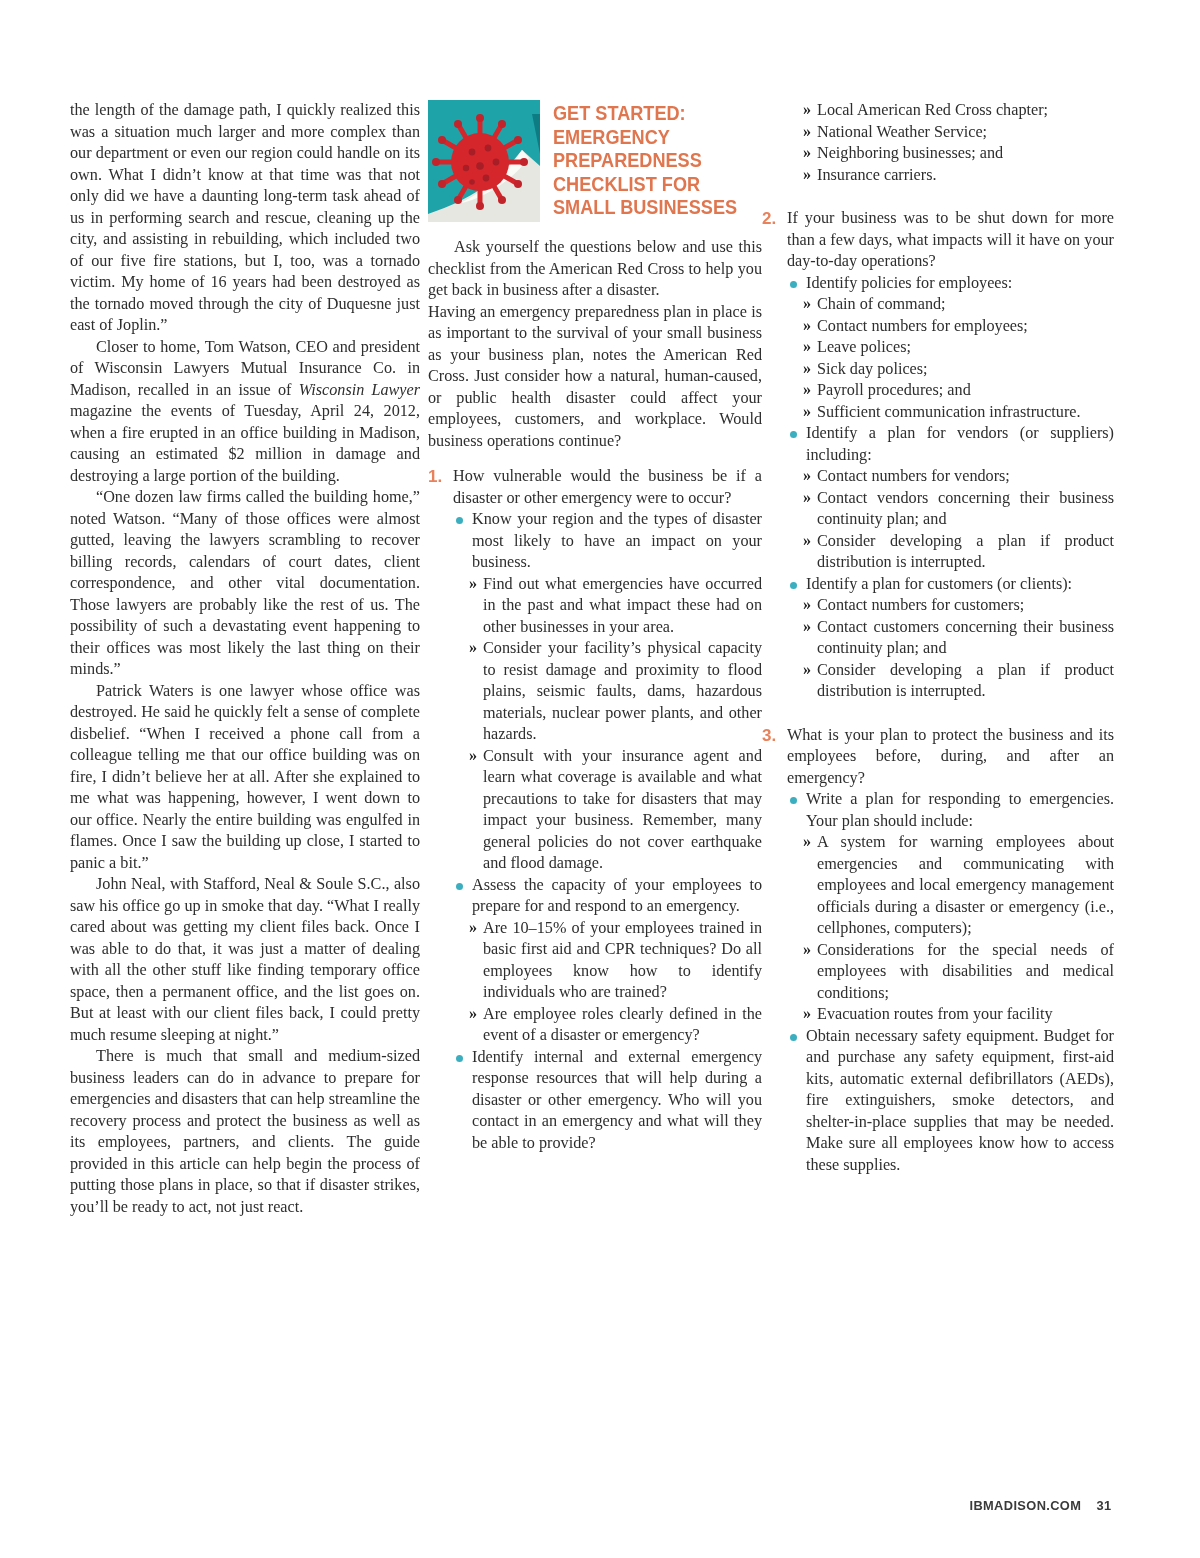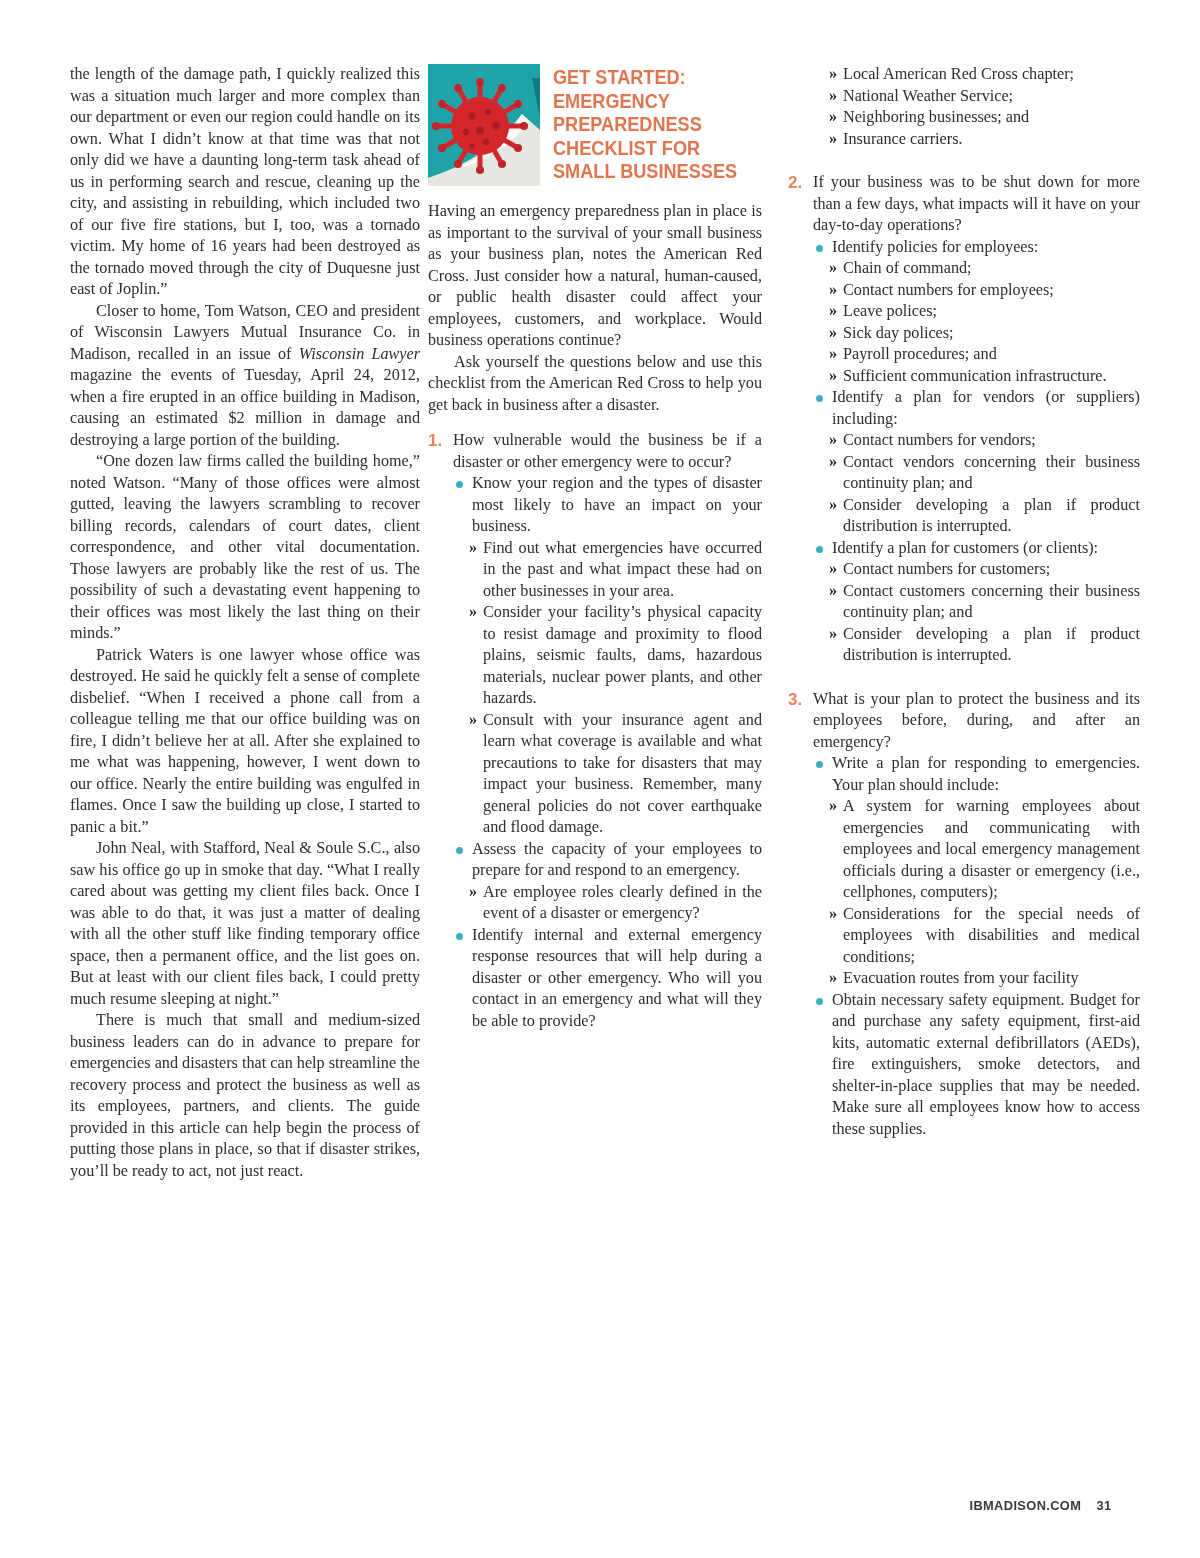--- a/index.html
+++ b/index.html
@@ -6,27 +6,27 @@
   .page{
     position:relative;
     width:1200px;height:1558px;
     background:#ffffff;
     overflow:hidden;
     font-family:"Liberation Serif","DejaVu Serif",serif;
     color:#2e2e2e;
   }
   .columns{
     display:flex;
-    padding:64px 60px 0 70px;
+    padding:100px 60px 0 70px;
     align-items:flex-start;
   }
   .col{ text-align:justify; font-size:16.2px; line-height:21.5px; }
   .col-left{ width:350px; }
   .col-mid{ width:334px; margin-left:8px; }
-  .col-right{ width:352px; margin-left:26px; }
+  .col-right{ width:352px; }
 
   .para{ margin:0; }
   .para.indent{ text-indent:26px; }
   .ital{ font-style:italic; }
 
   
   .mid-header{ display:flex; margin-bottom:15px; }
   .mid-icon{ width:112px; height:122px; flex:0 0 112px; }
   .mid-title{
     font-family:"Liberation Sans","DejaVu Sans",sans-serif;
@@ -139,40 +139,41 @@
             <circle cx="44" cy="82" r="2.8"></circle>
           </g>
         </svg>
         <div class="mid-title">GET STARTED:
 EMERGENCY
 PREPAREDNESS
 CHECKLIST FOR
 SMALL BUSINESSES</div>
       </div>
 
+      <p class="para indent">Ask yourself the questions below and use this checklist from the American Red Cross to help you get back in business after a disaster.</p>
       <p class="para">Having an emergency preparedness plan in place is as important to the survival of your small business as your business plan, notes the American Red Cross. Just consider how a natural, human-caused, or public health disaster could affect your employees, customers, and workplace. Would business operations continue?</p>
-      <p class="para indent">Ask yourself the questions below and use this checklist from the American Red Cross to help you get back in business after a disaster.</p>
 
       <div class="q-item">
         <span class="q-num">1.</span>
         <span>How vulnerable would the business be if a disaster or other emergency were to occur?</span>
       </div>
 
       <div class="bullet">
         <span>Know your region and the types of disaster most likely to have an impact on your business.</span>
         <div class="subs">
           <div class="sub">Find out what emergencies have occurred in the past and what impact these had on other businesses in your area.</div>
           <div class="sub">Consider your facility’s physical capacity to resist damage and proximity to flood plains, seismic faults, dams, hazardous materials, nuclear power plants, and other hazards.</div>
           <div class="sub">Consult with your insurance agent and learn what coverage is available and what precautions to take for disasters that may impact your business. Remember, many general policies do not cover earthquake and flood damage.</div>
         </div>
       </div>
 
       <div class="bullet">
         <span>Assess the capacity of your employees to prepare for and respond to an emergency.</span>
         <div class="subs">
+          <div class="sub">Are 10–15% of your employees trained in basic first aid and CPR techniques? Do all employees know how to identify individuals who are trained?</div>
           <div class="sub">Are employee roles clearly defined in the event of a disaster or emergency?</div>
         </div>
       </div>
 
       <div class="bullet">
         <span>Identify internal and external emergency response resources that will help during a disaster or other emergency. Who will you contact in an emergency and what will they be able to provide?</span>
       </div>
     </div>
 
     <div class="col col-right">

